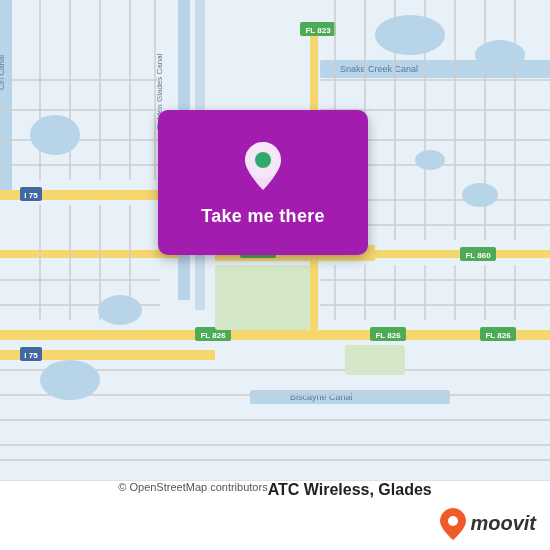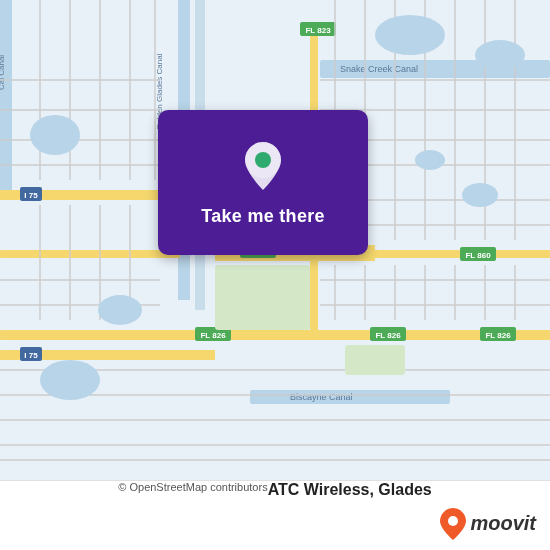--- a/index.html
+++ b/index.html
@@ -26,21 +26,21 @@
       height: 100%;
     }
 
     
     #card-overlay {
       position: absolute;
       top: 110px;
       left: 158px;
       width: 210px;
       height: 145px;
-      background-color: #4c1d95;
+      background-color: #a21caf;
       border-radius: 10px;
       display: flex;
       flex-direction: column;
       align-items: center;
       justify-content: center;
       gap: 12px;
       cursor: pointer;
       box-shadow: 0 4px 12px rgba(0,0,0,0.3);
     }
 

